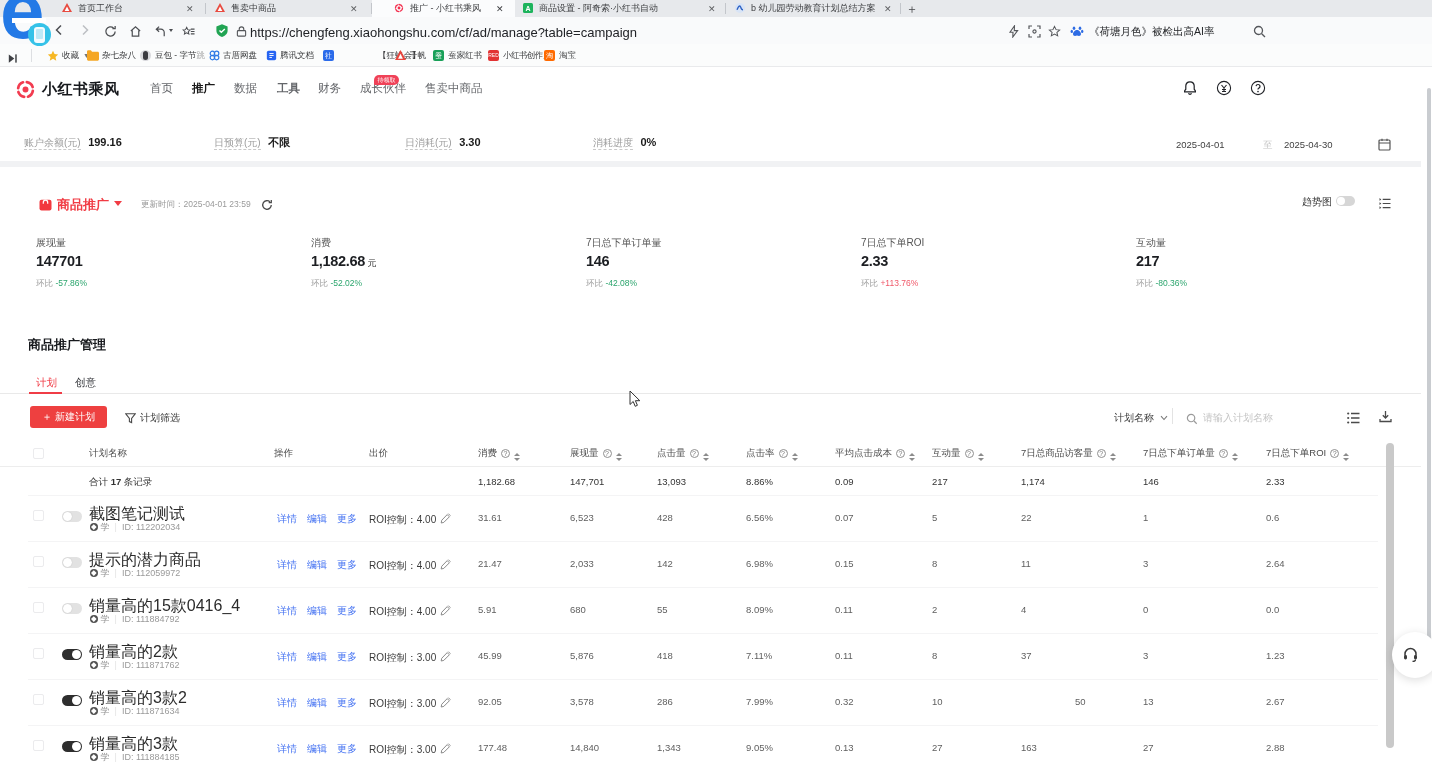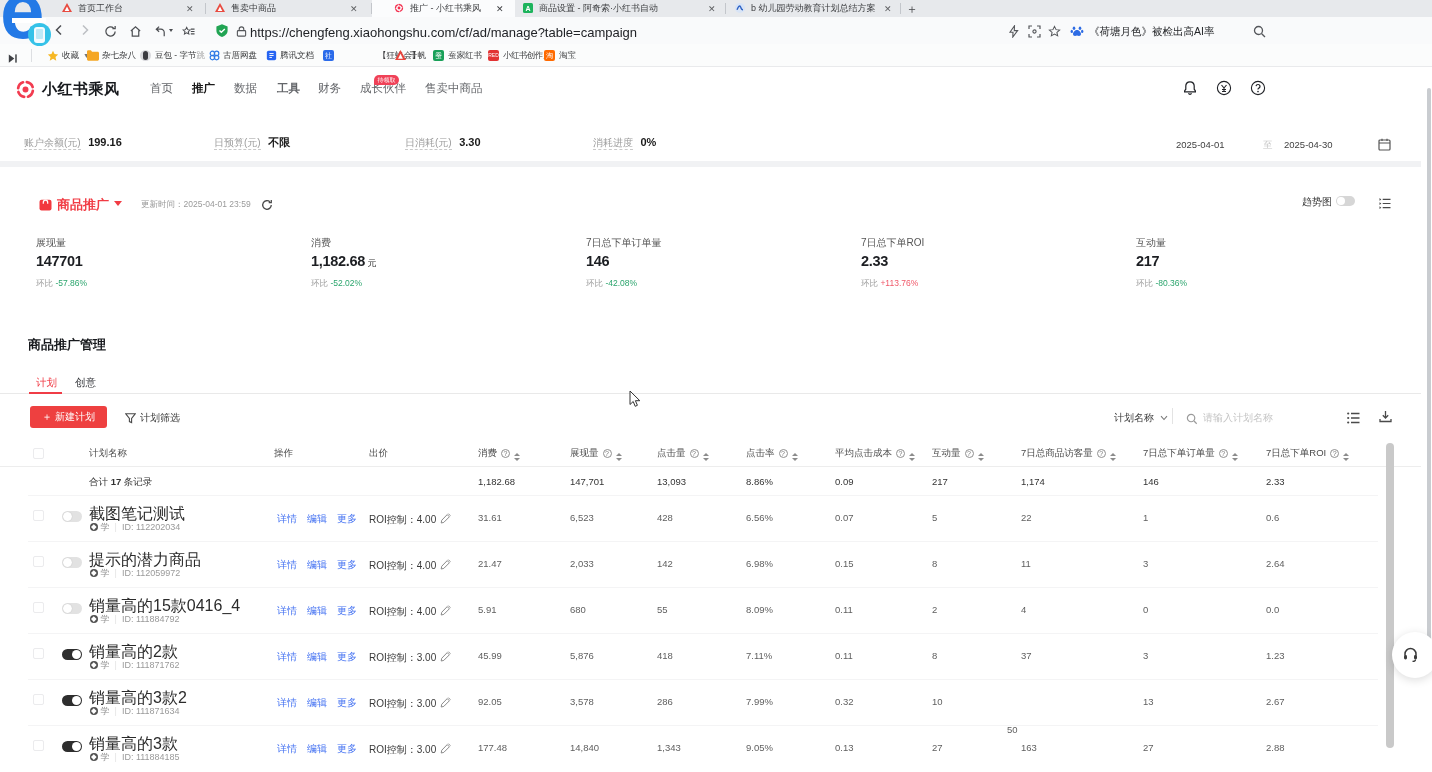--- a/index.html
+++ b/index.html
@@ -471,21 +471,21 @@
   <div class="abs blue-link" style="left:337px;top:17px;">更多</div>
   <div class="abs" style="left:369px;top:18px;font-size:10px;color:#3a3a3a;">ROI控制：3.00<svg width="11" height="11" viewBox="0 0 11 11" style="margin-left:4px;vertical-align:-1px;">
             <path d="M7.2 1.6l2.2 2.2-5.6 5.6-2.6.6.5-2.7zM8.3.6l2.1 2.1" fill="none" stroke="#8a8a8a" stroke-width="1"></path>
           </svg></div>
   <div class="abs num" style="left:478px;top:17px;">92.05</div>
   <div class="abs num" style="left:570px;top:17px;">3,578</div>
   <div class="abs num" style="left:657px;top:17px;">286</div>
   <div class="abs num" style="left:746px;top:17px;">7.99%</div>
   <div class="abs num" style="left:835px;top:17px;">0.32</div>
   <div class="abs num" style="left:932px;top:17px;">10</div>
-  <div class="abs num" style="left:1007px;top:17px;margin-top:28px;">50</div>
+  <div class="abs num" style="left:1075px;top:17px;">50</div>
   <div class="abs num" style="left:1143px;top:17px;">13</div>
   <div class="abs num" style="left:1266px;top:17px;">2.67</div>
 </div>
 <div class="rowline" style="top:658px;"></div>
 <div class="abs" style="left:0;top:658px;width:1432px;height:46px;">
   <div class="ckb" style="left:33px;top:15px;"></div>
   <div class="tg on" style="left:62px;top:16px;">
           <span class="knob"></span>
         </div>
   <div class="abs rowname" style="left:89px;top:9px;">销量高的3款</div>

